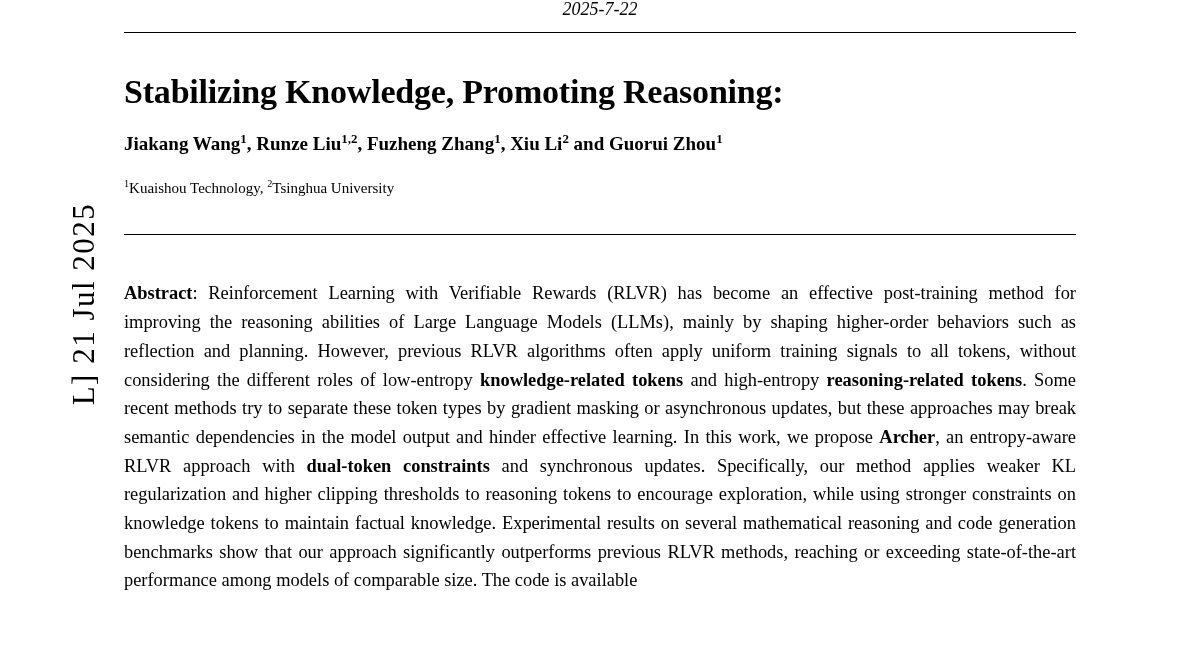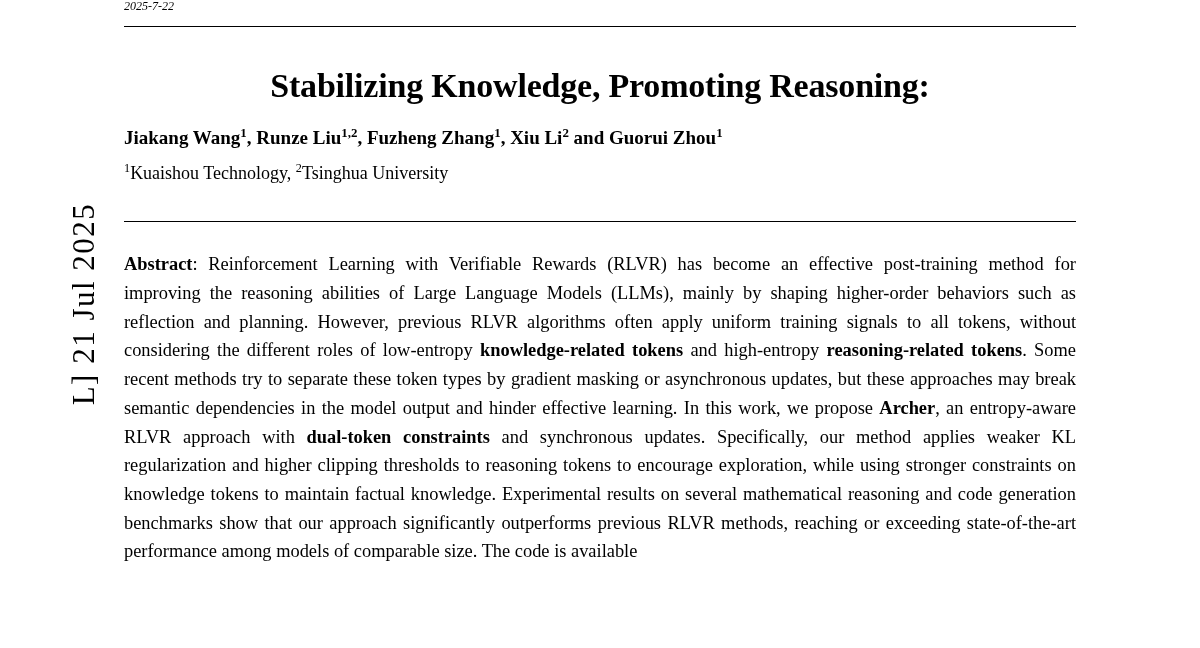--- a/index.html
+++ b/index.html
@@ -35,69 +35,68 @@
 
   
   .col {
     position: absolute;
     left: 124px;
     top: 0;
     width: 952px;
   }
 
   .date-line {
-    text-align: left;
+    text-align: center;
     font-style: italic;
-    font-size: 12px;
+    font-size: 18px;
     line-height: 1;
     padding-bottom: 14px;
   }
 
   .rule {
     border: 0;
     border-top: 1.6px solid #000;
     margin: 0;
   }
 
   .title {
     font-weight: bold;
     font-size: 34px;
     line-height: 1.33;
     letter-spacing: -0.2px;
     margin-top: 36px;
     margin-bottom: 16px;
-    text-align: center;
   }
 
   .authors {
     font-weight: bold;
     font-size: 19px;
     margin-top: 18px;
     line-height: 1.3;
   }
   .authors sup, .affil sup {
     font-weight: normal;
     font-size: 0.68em;
     vertical-align: super;
     line-height: 0;
   }
   .authors sup { font-weight: bold; }
 
   .affil {
-    font-size: 18px;
-    margin-top: 11px;
+    font-size: 15px;
+    margin-top: 22px;
     line-height: 1.3;
   }
 
   .rule-2 {
     margin-top: 36px;
   }
 
   .abstract {
-    margin-top: 28px;
+    margin-top: 44px;
     font-size: 18.4px;
     line-height: 1.56;
     text-align: justify;
     text-justify: inter-word;
     hyphens: auto;
   }
   .abstract b { font-weight: bold; }
 
   .clip-fade {
     position: absolute;

